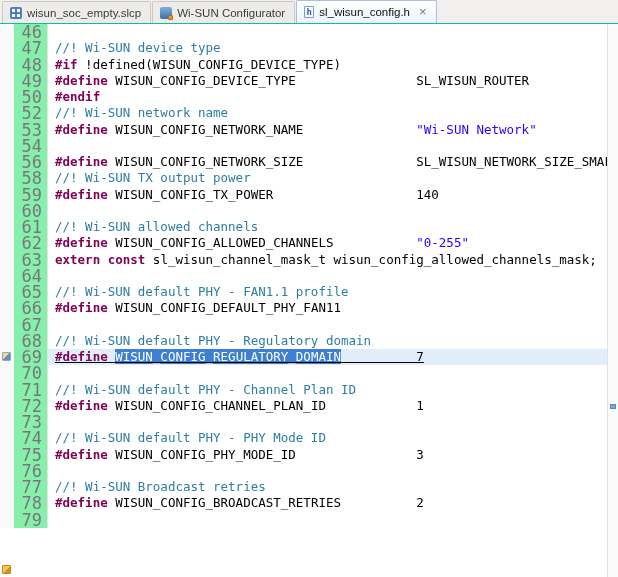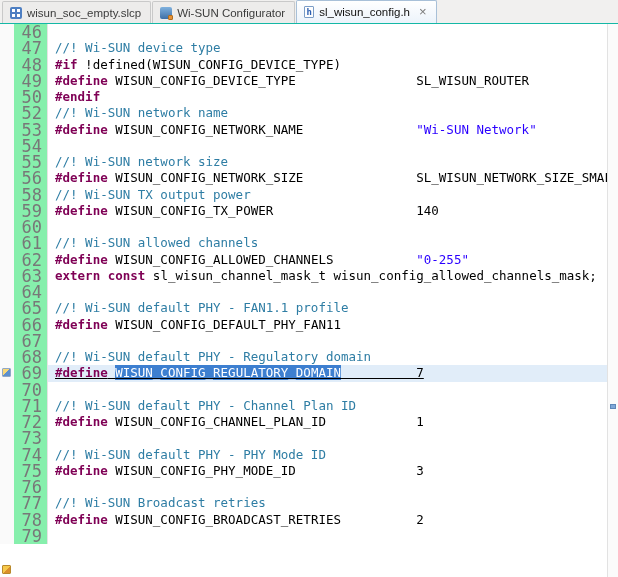--- a/index.html
+++ b/index.html
@@ -61,21 +61,20 @@
   <div class="editor">
     <div class="lines">
         <div class="line"><span class="ann"></span><span class="num">46</span><span class="code"></span></div>
         <div class="line"><span class="ann"></span><span class="num">47</span><span class="code"><span class="tok-cmt">//! Wi-SUN device type</span></span></div>
         <div class="line"><span class="ann"></span><span class="num">48</span><span class="code"><span class="tok-kw">#if</span><span class="tok-pln"> !defined(WISUN_CONFIG_DEVICE_TYPE)</span></span></div>
         <div class="line"><span class="ann"></span><span class="num">49</span><span class="code"><span class="tok-kw">#define</span><span class="tok-pln"> WISUN_CONFIG_DEVICE_TYPE                SL_WISUN_ROUTER</span></span></div>
         <div class="line"><span class="ann"></span><span class="num">50</span><span class="code"><span class="tok-kw">#endif</span></span></div>
         <div class="line"><span class="ann"></span><span class="num">52</span><span class="code"><span class="tok-cmt">//! Wi-SUN network name</span></span></div>
         <div class="line"><span class="ann"></span><span class="num">53</span><span class="code"><span class="tok-kw">#define</span><span class="tok-pln"> WISUN_CONFIG_NETWORK_NAME               </span><span class="tok-str">"Wi-SUN Network"</span></span></div>
         <div class="line"><span class="ann"></span><span class="num">54</span><span class="code"></span></div>
-        <div class="line"><span class="ann"></span><span class="num">55</span><span class="code"><span class="tok-cmt">//! Wi-SUN network size</span></span></div>
         <div class="line"><span class="ann"></span><span class="num">56</span><span class="code"><span class="tok-kw">#define</span><span class="tok-pln"> WISUN_CONFIG_NETWORK_SIZE               SL_WISUN_NETWORK_SIZE_SMALL</span></span></div>
         <div class="line"><span class="ann"></span><span class="num">58</span><span class="code"><span class="tok-cmt">//! Wi-SUN TX output power</span></span></div>
         <div class="line"><span class="ann"></span><span class="num">59</span><span class="code"><span class="tok-kw">#define</span><span class="tok-pln"> WISUN_CONFIG_TX_POWER                   140</span></span></div>
         <div class="line"><span class="ann"></span><span class="num">60</span><span class="code"></span></div>
         <div class="line"><span class="ann"></span><span class="num">61</span><span class="code"><span class="tok-cmt">//! Wi-SUN allowed channels</span></span></div>
         <div class="line"><span class="ann"></span><span class="num">62</span><span class="code"><span class="tok-kw">#define</span><span class="tok-pln"> WISUN_CONFIG_ALLOWED_CHANNELS           </span><span class="tok-str">"0-255"</span></span></div>
         <div class="line"><span class="ann"></span><span class="num">63</span><span class="code"><span class="tok-kw">extern</span><span class="tok-pln"> </span><span class="tok-kw">const</span><span class="tok-pln"> sl_wisun_channel_mask_t wisun_config_allowed_channels_mask;</span></span></div>
         <div class="line"><span class="ann"></span><span class="num">64</span><span class="code"></span></div>
         <div class="line"><span class="ann"></span><span class="num">65</span><span class="code"><span class="tok-cmt">//! Wi-SUN default PHY - FAN1.1 profile</span></span></div>
         <div class="line"><span class="ann"></span><span class="num">66</span><span class="code"><span class="tok-kw">#define</span><span class="tok-pln"> WISUN_CONFIG_DEFAULT_PHY_FAN11</span></span></div>

